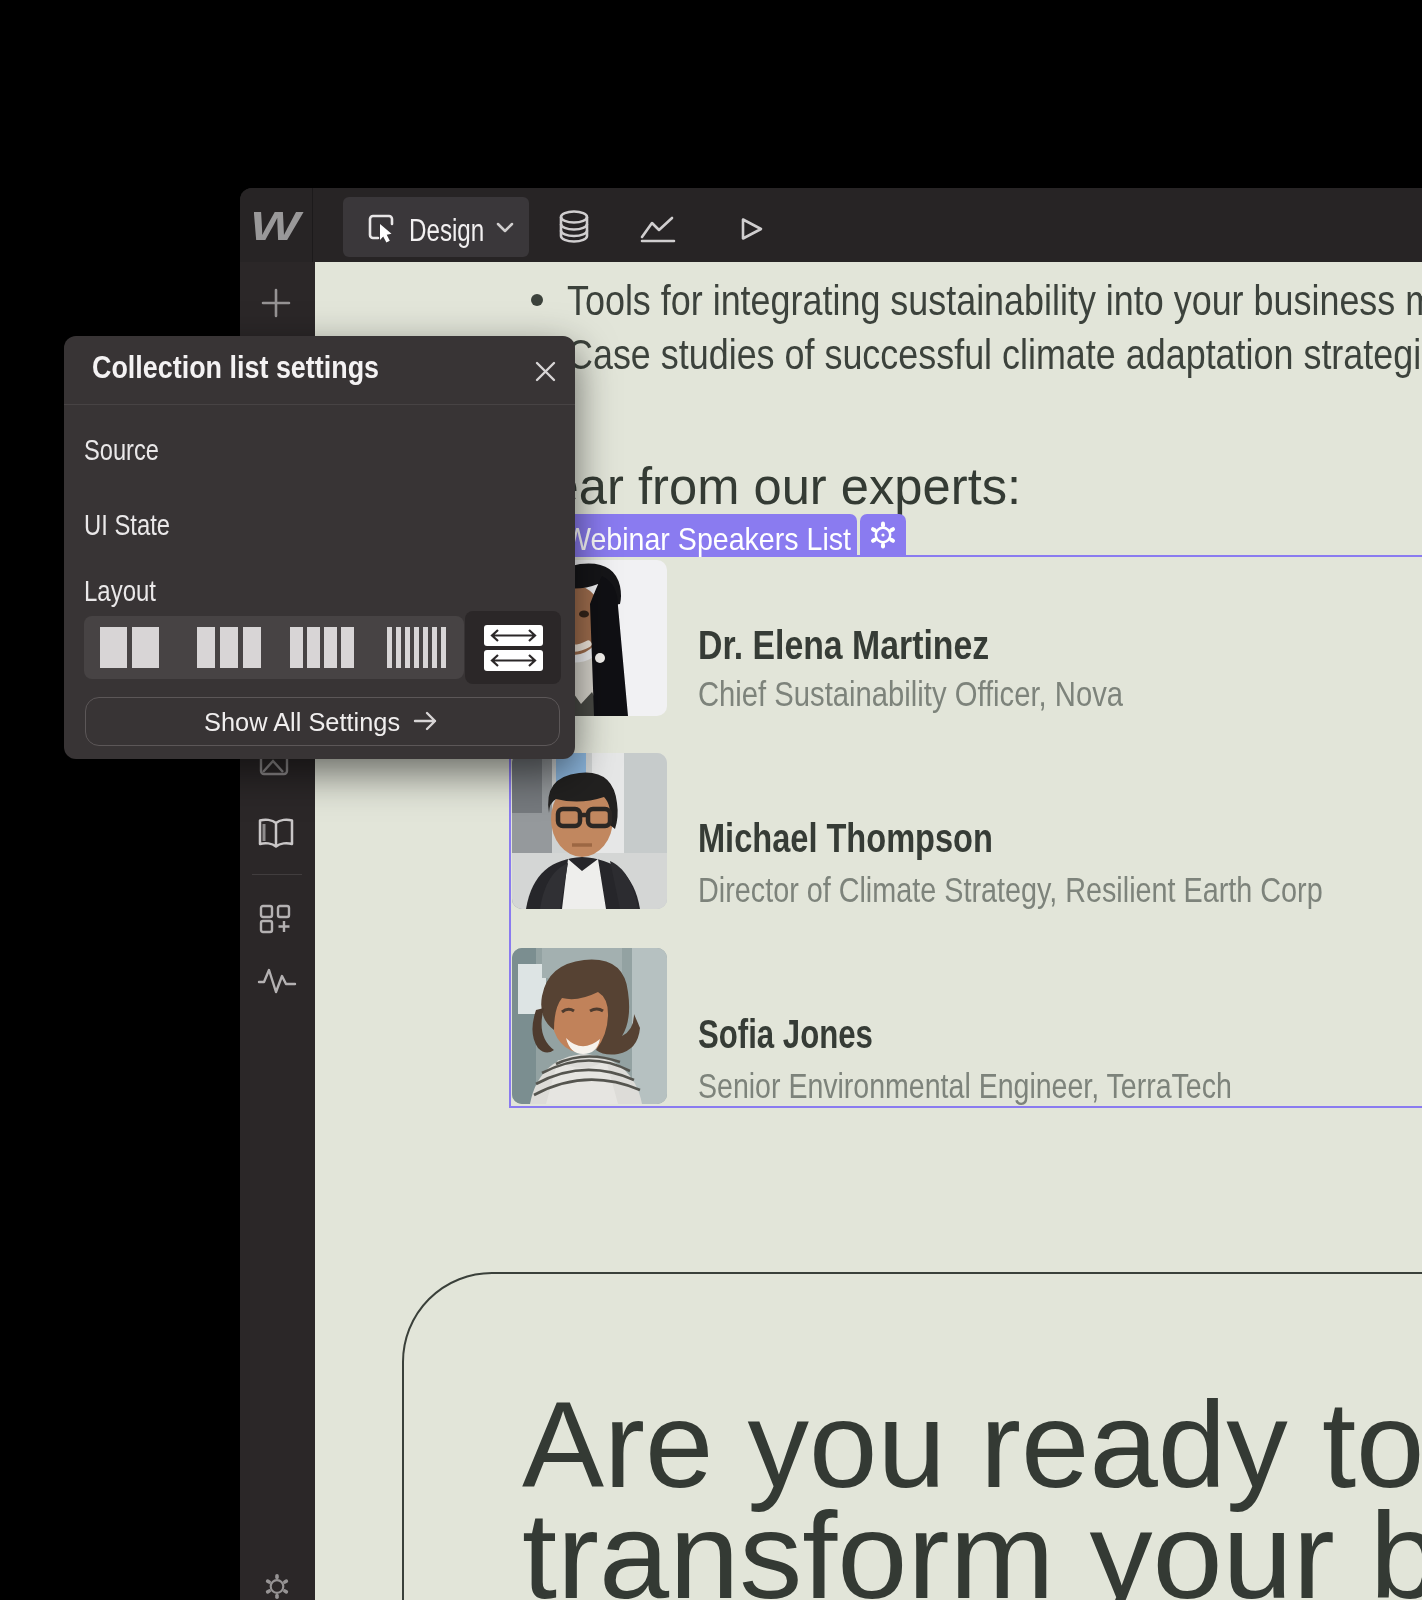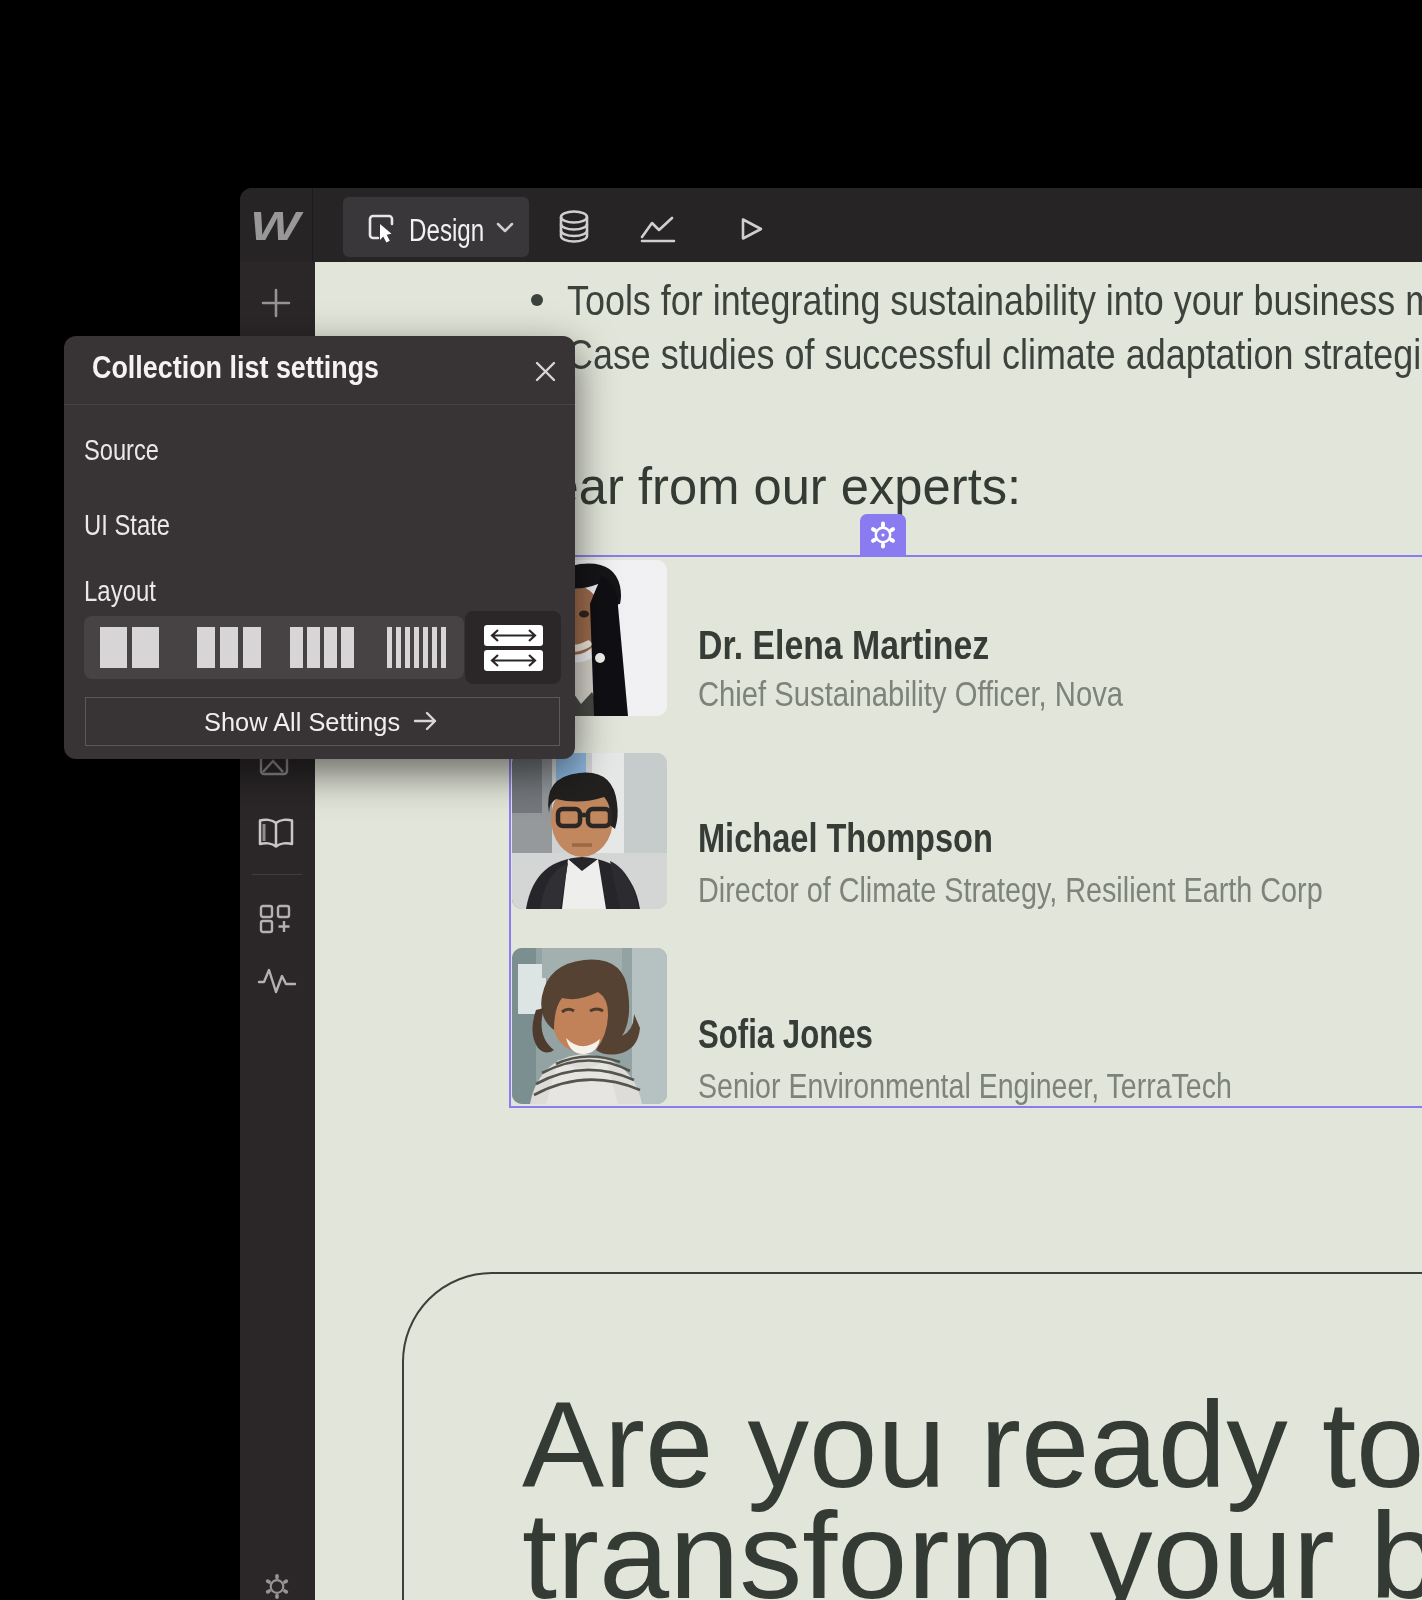--- a/index.html
+++ b/index.html
@@ -25,21 +25,21 @@
   #panel{position:absolute;left:64px;top:336px;width:511px;height:423px;background:#383435;border-radius:12px;
          box-shadow:0 14px 40px rgba(0,0,0,0.55);}
   #panel .divider{position:absolute;left:0;top:68px;width:511px;height:1px;background:rgba(255,255,255,0.08);}
   #srcfield{position:absolute;left:129px;top:85px;width:367px;height:50px;background:#504a7b;border-radius:8px;}
   #uiseg{position:absolute;left:129px;top:163px;width:367px;height:49px;background:#575253;border-radius:8px;}
   #uisel{position:absolute;left:1px;top:1px;width:183px;height:47px;background:#262223;border-radius:7px;}
   #laybar{position:absolute;left:20px;top:280px;width:380px;height:63px;background:#474344;border-radius:8px;}
   #laysel{position:absolute;left:401px;top:275px;width:96px;height:73px;background:#2b2728;border-radius:8px;}
   .lr{position:absolute;background:#d8d5d6;top:11px;height:41px;}
   .wbar{position:absolute;left:19px;width:59px;height:21px;background:#fff;border-radius:3px;}
-  #sasbtn{position:absolute;left:21px;top:361px;width:473px;height:47px;border:1.5px solid #5c5758;border-radius:0;}
+  #sasbtn{position:absolute;left:21px;top:361px;width:473px;height:47px;border:1.5px solid #5c5758;border-radius:14px;}
 </style>
 </head>
 <body>
 <div id="app">
   <div id="toolbar">
     <svg class="abs" style="left:14px;top:24px" width="52" height="30" viewBox="0 0 52 30">
       <text x="-3" y="28" font-family="Liberation Sans" font-weight="bold" font-style="italic" font-size="40" fill="#999899" transform="scale(1.32,1)">W</text>
     </svg>
     <div id="tb-div"></div>
     <div id="designbtn">
@@ -106,20 +106,23 @@
     </svg>
   </div>
 
   <div id="canvas">
     <div class="bullet" style="left:216px;top:32px"></div>
     <span class="tx" style="left:252px;top:14px;font-size:43px;color:#3c423c;transform:scaleX(0.835)">Tools for integrating sustainability into your business model</span>
     <span class="tx" style="left:252px;top:68px;font-size:43px;color:#3c423c;transform:scaleX(0.835)">Case studies of successful climate adaptation strategies</span>
     <span class="tx" style="left:199px;top:194px;font-size:52px;color:#343b34;transform:scaleX(0.975)">Hear from our experts:</span>
 
     <div id="list"></div>
+    <div id="label" style="width:304px">
+      <span class="tx" style="left:11px;top:7px;font-size:32px;color:#fff;transform:scaleX(0.893)">Webinar Speakers List</span>
+    </div>
     <div id="labelgear">
       <svg class="abs" style="left:9px;top:7px" width="28" height="28" viewBox="0 0 28 28">
         <circle cx="14" cy="14" r="7.2" fill="none" stroke="#fff" stroke-width="2.4"></circle>
         <g stroke="#fff" stroke-width="4" stroke-linecap="round">
           <line x1="14" y1="2.5" x2="14" y2="4.5"></line>
             <line x1="14" y1="23.5" x2="14" y2="25.5"></line>
           <line x1="4" y1="8.2" x2="5.8" y2="9.2"></line>
             <line x1="22.2" y1="18.8" x2="24" y2="19.8"></line>
           <line x1="4" y1="19.8" x2="5.8" y2="18.8"></line>
             <line x1="22.2" y1="9.2" x2="24" y2="8.2"></line>

